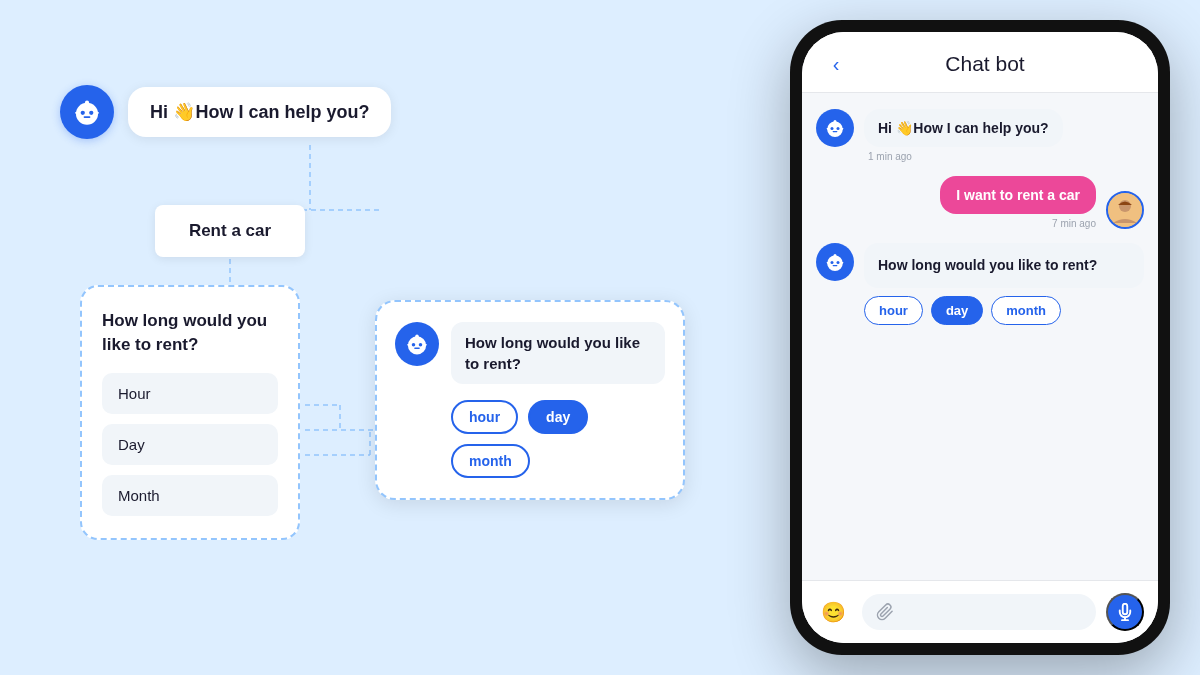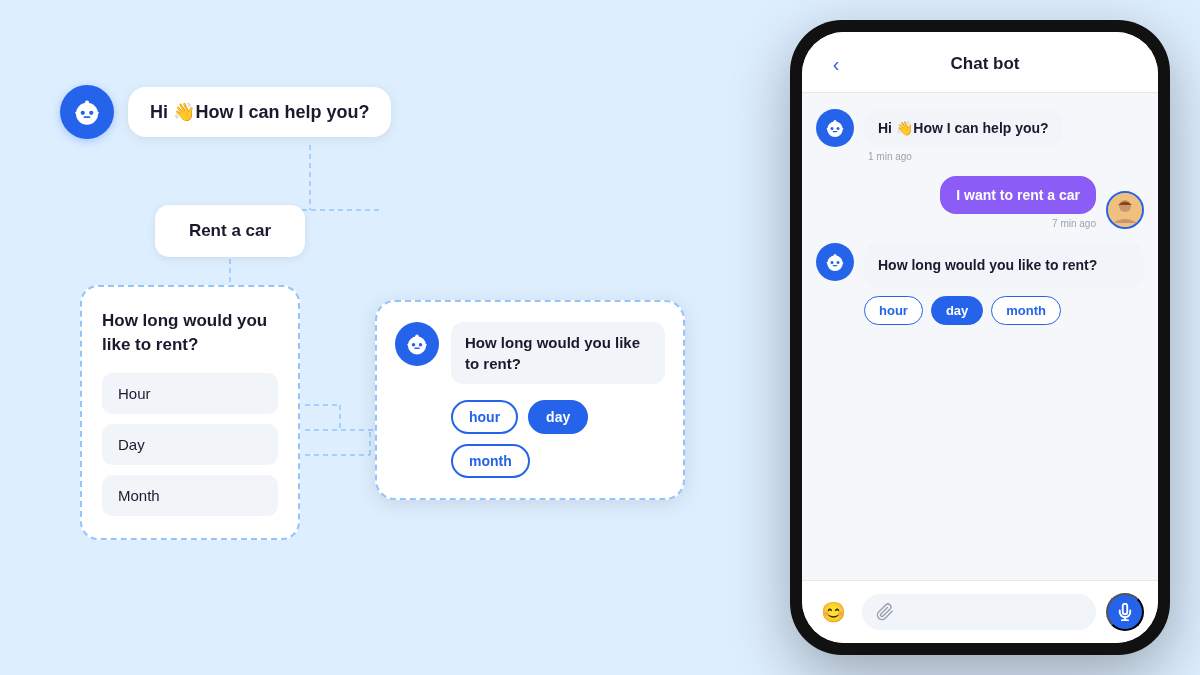--- a/index.html
+++ b/index.html
@@ -59,21 +59,21 @@
     .options-row {
       position: absolute;
       top: 205px;
       left: 155px;
       display: flex;
       gap: 20px;
     }
 
     .option-card {
       background: white;
-      border-radius: 14px;
+      border-radius: 8px;
       padding: 16px 24px;
       font-size: 17px;
       font-weight: 600;
       color: #1a1a2e;
       box-shadow: 0 2px 10px rgba(0,0,0,0.08);
       min-width: 150px;
       text-align: center;
     }
 
     
@@ -227,22 +227,22 @@
       display: flex;
       align-items: center;
       justify-content: center;
       color: #2563eb;
       font-size: 20px;
     }
 
     .phone-title {
       flex: 1;
       text-align: center;
-      font-size: 17px;
-      font-weight: 700;
+      font-size: 21px;
+      font-weight: 400;
       color: #1a1a2e;
       margin-right: 28px;
     }
 
     
     .chat-messages {
       flex: 1;
       padding: 16px 14px;
       overflow-y: auto;
       display: flex;
@@ -292,21 +292,21 @@
     .user-message-row {
       display: flex;
       justify-content: flex-end;
       align-items: flex-end;
       gap: 10px;
     }
 
     .user-msg-content { text-align: right; }
 
     .user-msg-bubble {
-      background: #8b5cf6;
+      background: #ec4899;
       border-radius: 16px;
       padding: 11px 16px;
       font-size: 14px;
       font-weight: 600;
       color: white;
       display: inline-block;
     }
 
     .user-avatar {
       width: 38px;

